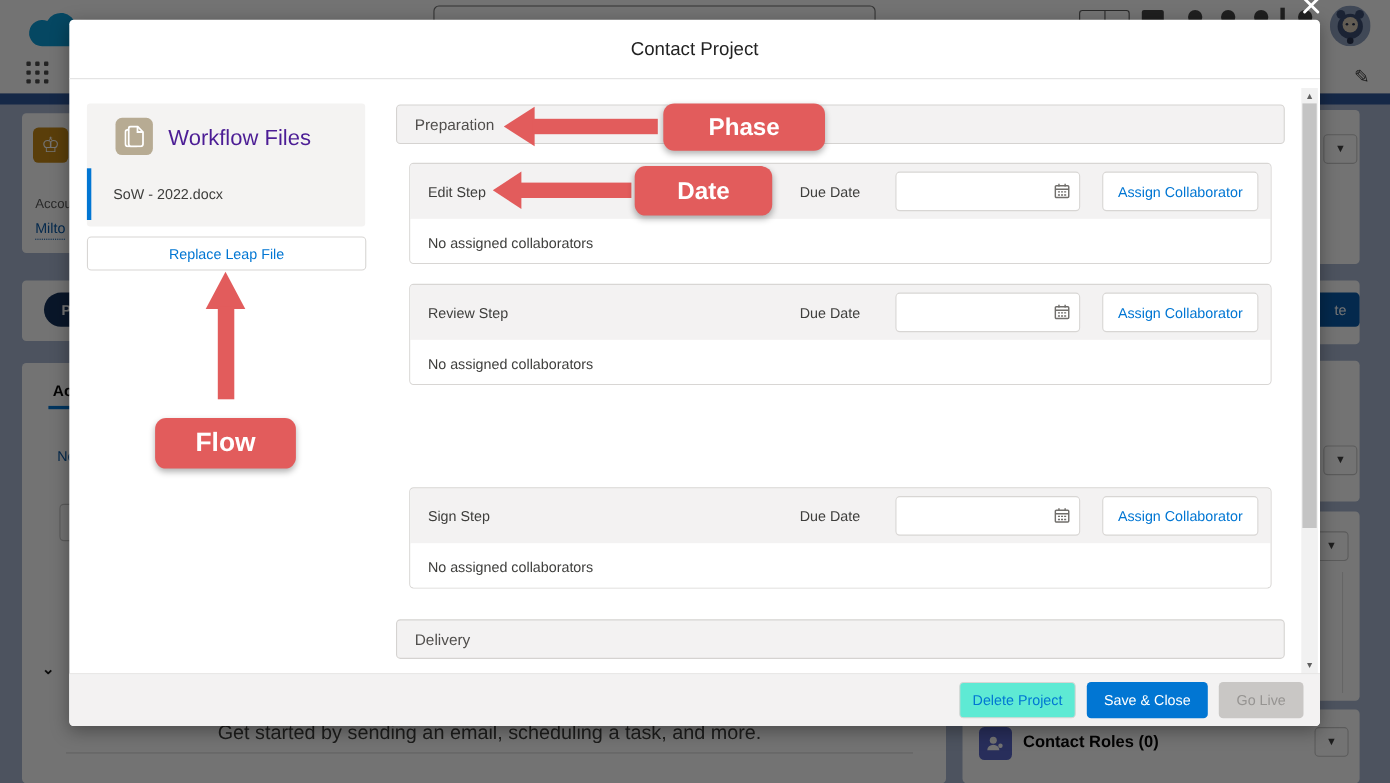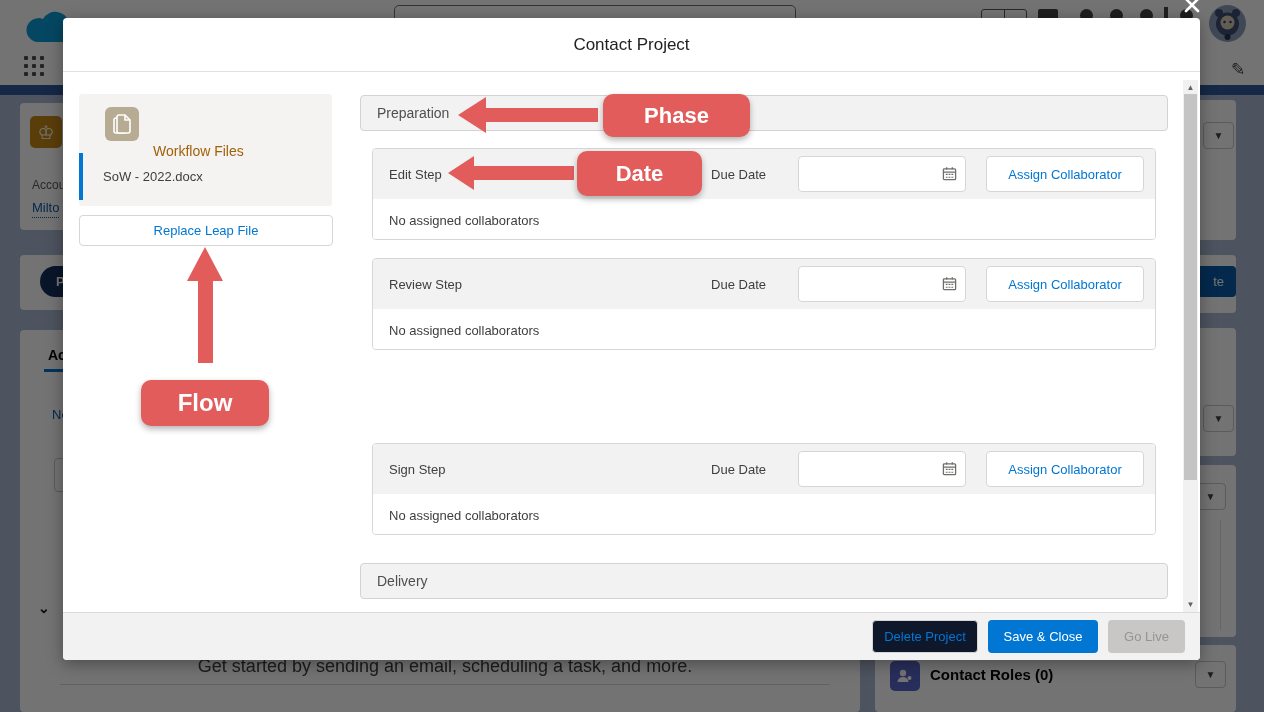--- a/index.html
+++ b/index.html
@@ -42,42 +42,42 @@
   
   #overlay { position:absolute; inset:0; background:rgba(0,0,0,0.55); z-index:5; }
 
   
   #modal { position:absolute; left:63px; top:18px; width:1137px; height:642px; background:#fff; border-radius:4px; z-index:10; box-shadow:0 4px 16px rgba(0,0,0,.35); }
   .m-title { position:absolute; left:0; top:0; width:100%; height:54px; display:flex; align-items:center; justify-content:center; font-size:17px; color:#222; border-bottom:1px solid #e2e2e2; }
   .close-x { position:absolute; left:1183px; top:-2px; z-index:12; width:18px; height:16px; background:none; border:none; cursor:pointer; }
 
   .sb-panel { left:16px; top:76px; width:253px; height:112px; background:#f4f3f2; border-radius:3px; }
   .sb-icon { position:absolute; left:26px; top:13px; width:34px; height:34px; background:#b7ab93; border-radius:6px; display:flex; align-items:center; justify-content:center; }
-  .sb-title { position:absolute; left:74px; top:21px; font-size:14px; color:#a16207;margin-top:28px; }
+  .sb-title { position:absolute; left:74px; top:21px; font-size:20px; color:#4c1d95; }
   .sb-filerow { position:absolute; left:0; top:59px; width:100%; height:47px; display:flex; align-items:center; }
   .sb-filebar { position:absolute; left:0; top:0; width:4px; height:47px; background:#0176d3; }
   .sb-filename { margin-left:24px; font-size:13px; color:#3e3e3c; }
   .sb-replace { left:16px; top:197px; width:254px; height:31px; background:#fff; border:1px solid #d8d6d4; border-radius:4px; color:#0176d3; font-size:13px; cursor:pointer; font-family:"Liberation Sans",sans-serif; }
 
   .main { left:297px; top:77px; width:808px; height:517px; }
   .phase-hdr { position:absolute; left:0; width:808px; height:36px; background:#f3f2f2; border:1px solid #d5d3d1; border-radius:4px; display:flex; align-items:center; padding-left:16px; font-size:14px; color:#514f4d; }
   .step-card { position:absolute; left:12px; width:784px; height:92px; border:1px solid #d8d6d4; border-radius:4px; background:#fff; overflow:hidden; }
   .step-hdr { height:50px; background:#f3f2f2; display:flex; align-items:center; padding:0 11px 0 16px; }
   .step-name { font-size:13px; color:#3e3e3c; }
   .sp { flex:1; }
   .due-lbl { font-size:13px; color:#3e3e3c; margin-right:32px; }
   .date-wrap { position:relative; width:168px; height:36px; }
   .date-input { width:168px; height:36px; border:1px solid #d8d6d4; border-radius:4px; background:#fff; padding:0 30px 0 10px; font-size:13px; }
   .cal { position:absolute; right:9px; top:10px; }
-  .assign-btn { margin-left:20px; width:158px; height:36px; background:#fff; border:1px solid #d8d6d4; border-radius:4px; color:#0176d3; font-size:13px; cursor:pointer; font-family:"Liberation Sans",sans-serif; }
+  .assign-btn { margin-left:20px; width:142px; height:36px; background:#fff; border:1px solid #d8d6d4; border-radius:4px; color:#0176d3; font-size:13px; cursor:pointer; font-family:"Liberation Sans",sans-serif; }
   .step-body { height:42px; display:flex; align-items:center; padding-left:16px; font-size:13px; color:#3e3e3c; background:#fff; }
 
   .m-footer { position:absolute; left:0; top:594px; width:100%; height:48px; background:#f3f2f2; border-top:1px solid #dddbda; border-radius:0 0 4px 4px; display:flex; align-items:center; justify-content:flex-end; gap:10px; padding-right:15px; }
   .f-btn { height:33px; border-radius:4px; font-size:13px; cursor:pointer; font-family:"Liberation Sans",sans-serif; }
-  .f-delete { width:106px; background:#0f172a; border:1px solid #d8d6d4; color:#0176d3; }
+  .f-delete { width:106px; background:#5eead4; border:1px solid #d8d6d4; color:#0176d3; }
   .f-save { width:110px; background:#0176d3; border:none; color:#fff; }
   .f-golive { width:77px; background:#c9c7c5; border:none; color:#969492; }
 
   
   .sbar { left:1120px; top:62px; width:15px; height:532px; background:#f1f1f1; }
   .sbar .arr { position:absolute; left:0; width:15px; height:15px; display:flex; align-items:center; justify-content:center; font-size:8px; color:#606060; }
   .sbar .thumb { position:absolute; left:1px; top:14px; width:13px; height:386px; background:#c4c4c4; }
 
   
   .anno { position:absolute; z-index:15; }

